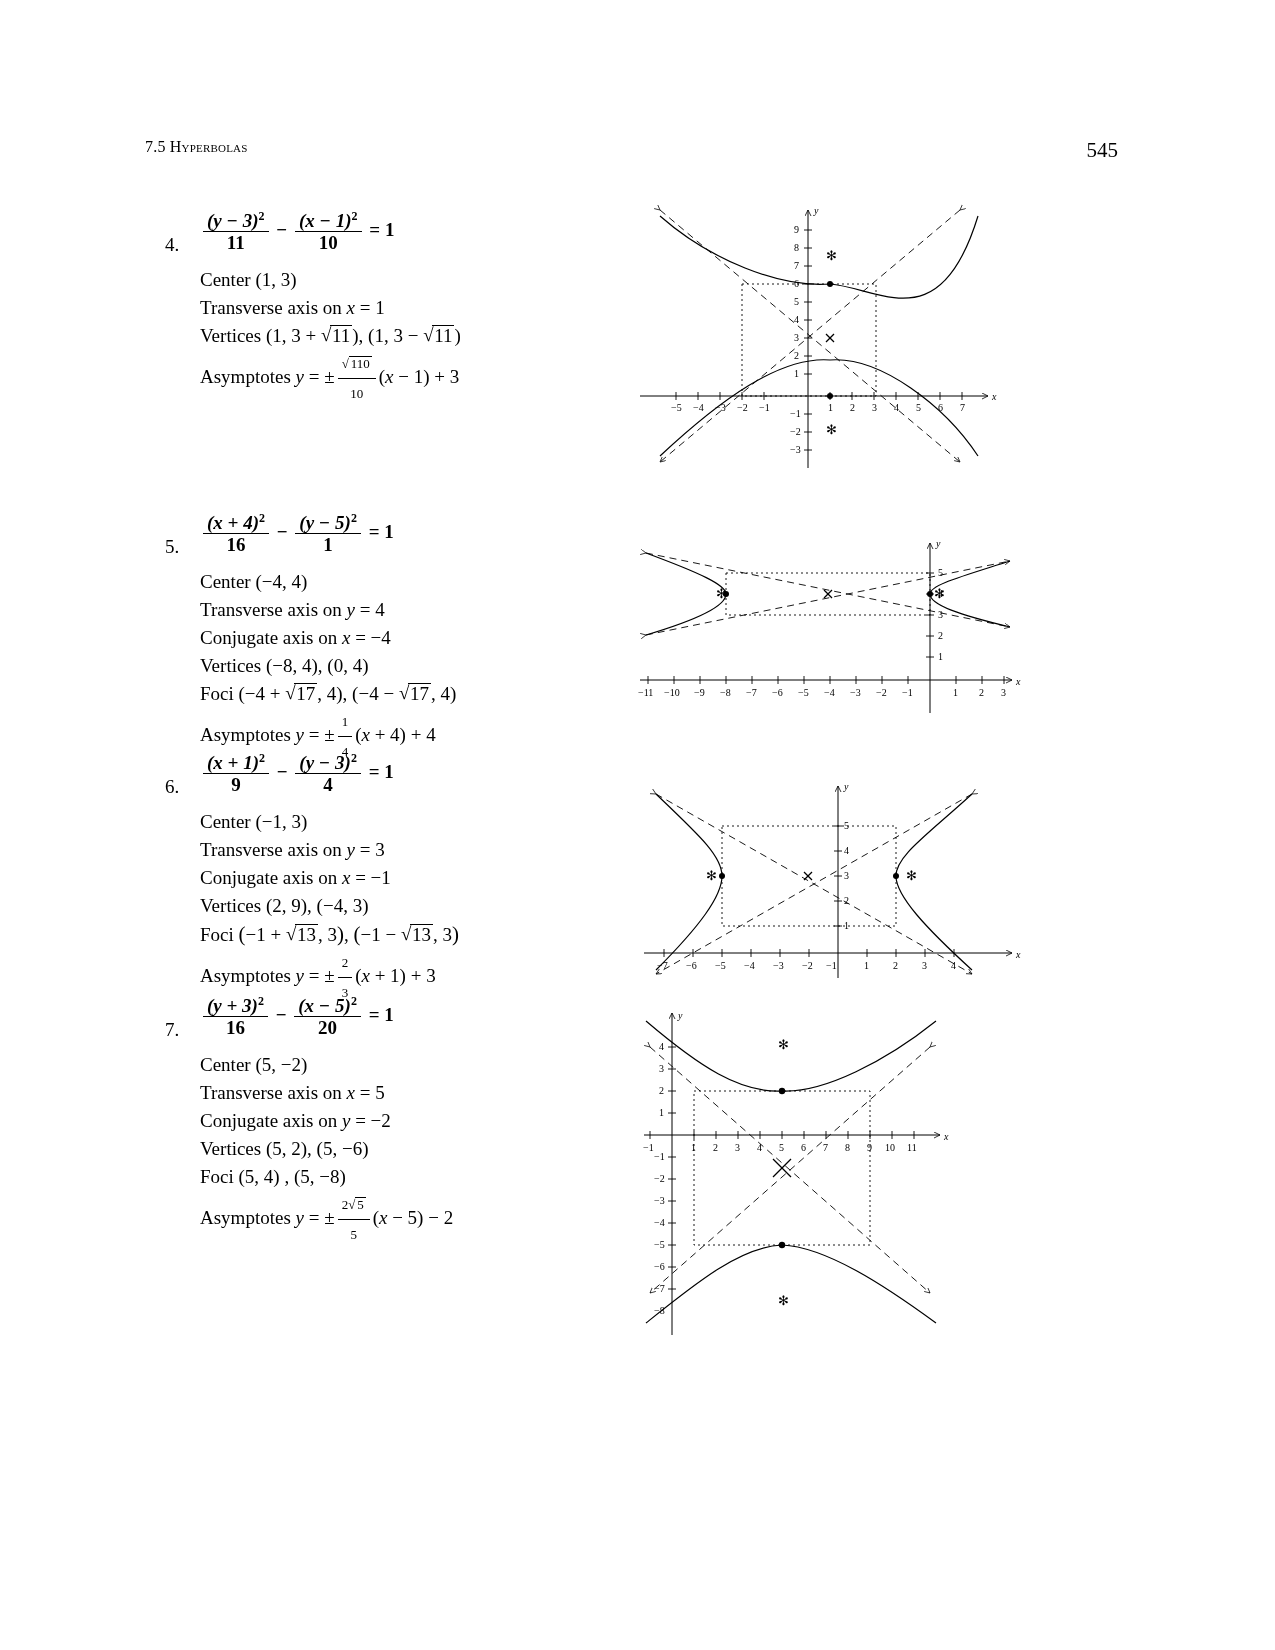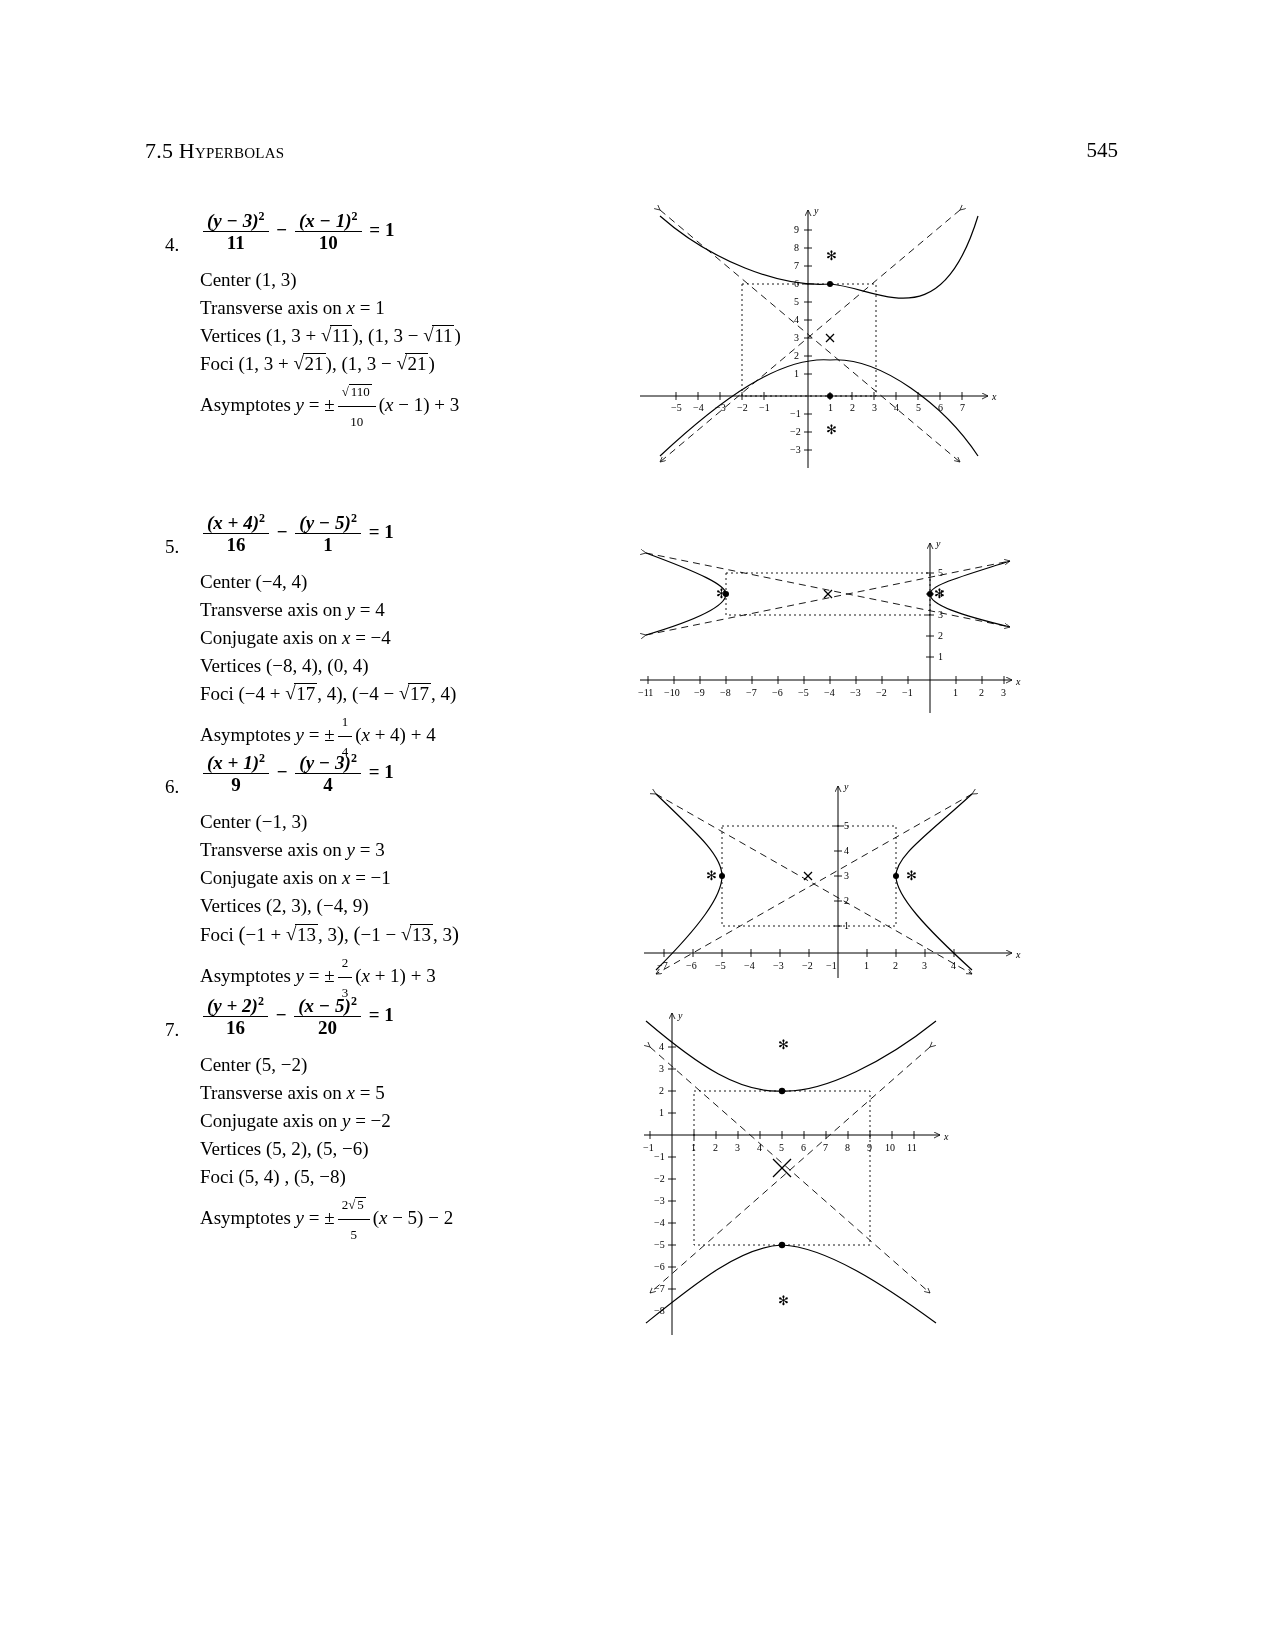--- a/index.html
+++ b/index.html
@@ -24,21 +24,21 @@
     position: absolute;
     top: 138px;
     left: 145px;
     right: 145px;
     height: 28px;
   }
   .header-title {
     position: absolute;
     left: 0;
     top: 0;
-    font-size: 22px;
+    font-size: 16px;
     letter-spacing: 0.2px;
     white-space: nowrap;
     text-align: center;
   }
   .header-title .sc {
     font-variant: small-caps;
   }
   .page-number {
     position: absolute;
     right: 12px;
@@ -157,21 +157,20 @@
         <span>−</span>
         <span class="frac">
           <span class="num"><span class="it">(x − 1)</span><sup class="ex">2</sup></span>
           <span class="den">10</span>
         </span>
         <span>= 1</span>
       </div>
       <div class="line">Center&nbsp;(1,&nbsp;3)</div>
       <div class="line">Transverse axis on <span class="it">x</span> = 1</div>
       <div class="line">Vertices (1, 3 + <span class="sqrt"><span class="rad">11</span></span>), (1, 3 − <span class="sqrt"><span class="rad">11</span></span>)</div>
-      <div class="line">Foci (1, 3 + <span class="sqrt"><span class="rad">21</span></span>), (1, 3 − <span class="sqrt"><span class="rad">21</span></span>)</div>
       <div class="line">Asymptotes <span class="it">y</span> = <span class="pm">±</span><span class="frac small"><span class="num"><span class="sqrt sm"><span class="rad">110</span></span></span><span class="den">10</span></span>(<span class="it">x</span> − 1) + 3</div>
     </div>
   </div>
 
   <div class="graph" style="top:200px; left:630px;">
     <svg width="380" height="280" viewBox="0 0 380 280" xmlns="http://www.w3.org/2000/svg">
       <defs>
         <marker id="ar" markerWidth="8" markerHeight="8" refX="6" refY="3" orient="auto">
           <path d="M0,0 L6,3 L0,6" fill="none" stroke="#000" stroke-width="0.8"></path>
         </marker>
@@ -375,21 +374,21 @@
         <span>−</span>
         <span class="frac">
           <span class="num"><span class="it">(y − 3)</span><sup class="ex">2</sup></span>
           <span class="den">4</span>
         </span>
         <span>= 1</span>
       </div>
       <div class="line">Center&nbsp;(−1,&nbsp;3)</div>
       <div class="line">Transverse axis on <span class="it">y</span> = 3</div>
       <div class="line">Conjugate axis on <span class="it">x</span> = −1</div>
-      <div class="line">Vertices (2, 3), (−4, 9)</div>
+      <div class="line">Vertices (2, 9), (−4, 3)</div>
       <div class="line">Foci <span style="font-size:21px;">(</span>−1 + <span class="sqrt"><span class="rad">13</span></span>, 3<span style="font-size:21px;">)</span>, <span style="font-size:21px;">(</span>−1 − <span class="sqrt"><span class="rad">13</span></span>, 3<span style="font-size:21px;">)</span></div>
       <div class="line">Asymptotes <span class="it">y</span> = <span class="pm">±</span><span class="frac small"><span class="num">2</span><span class="den">3</span></span>(<span class="it">x</span> + 1) + 3</div>
     </div>
   </div>
 
   <div class="graph" style="top:778px; left:630px;">
     <svg width="400" height="210" viewBox="0 0 400 210" xmlns="http://www.w3.org/2000/svg">
       <defs>
         <marker id="ar6" markerWidth="8" markerHeight="8" refX="6" refY="3" orient="auto">
           <path d="M0,0 L6,3 L0,6" fill="none" stroke="#000" stroke-width="0.8"></path>
@@ -454,21 +453,21 @@
         <text x="276" y="102" font-size="13">✻</text>
       </g>
     </svg>
   </div>
 
   <div class="problem" style="top:995px;">
     <div class="prob-num">7.</div>
     <div class="prob-body">
       <div class="eq">
         <span class="frac">
-          <span class="num"><span class="it">(y + 2)</span><sup class="ex">2</sup></span>
+          <span class="num"><span class="it">(y + 3)</span><sup class="ex">2</sup></span>
           <span class="den">16</span>
         </span>
         <span>−</span>
         <span class="frac">
           <span class="num"><span class="it">(x − 5)</span><sup class="ex">2</sup></span>
           <span class="den">20</span>
         </span>
         <span>= 1</span>
       </div>
       <div class="line">Center&nbsp;(5,&nbsp;−2)</div>

